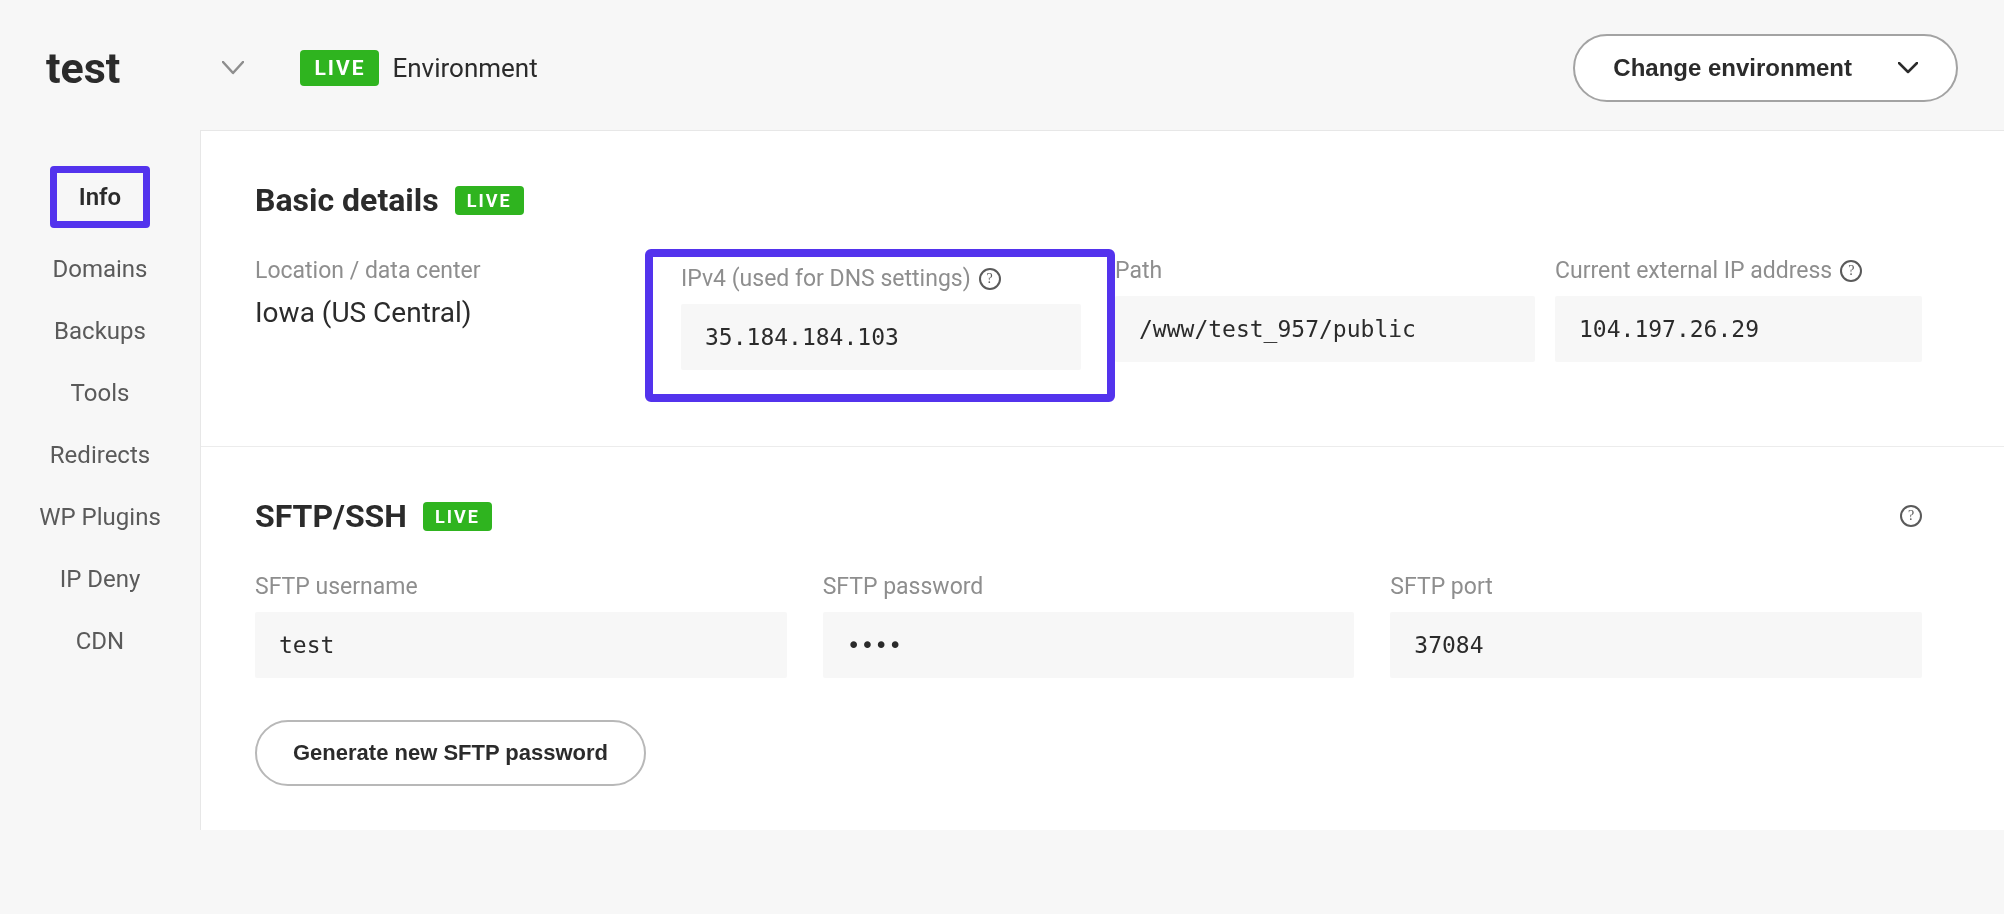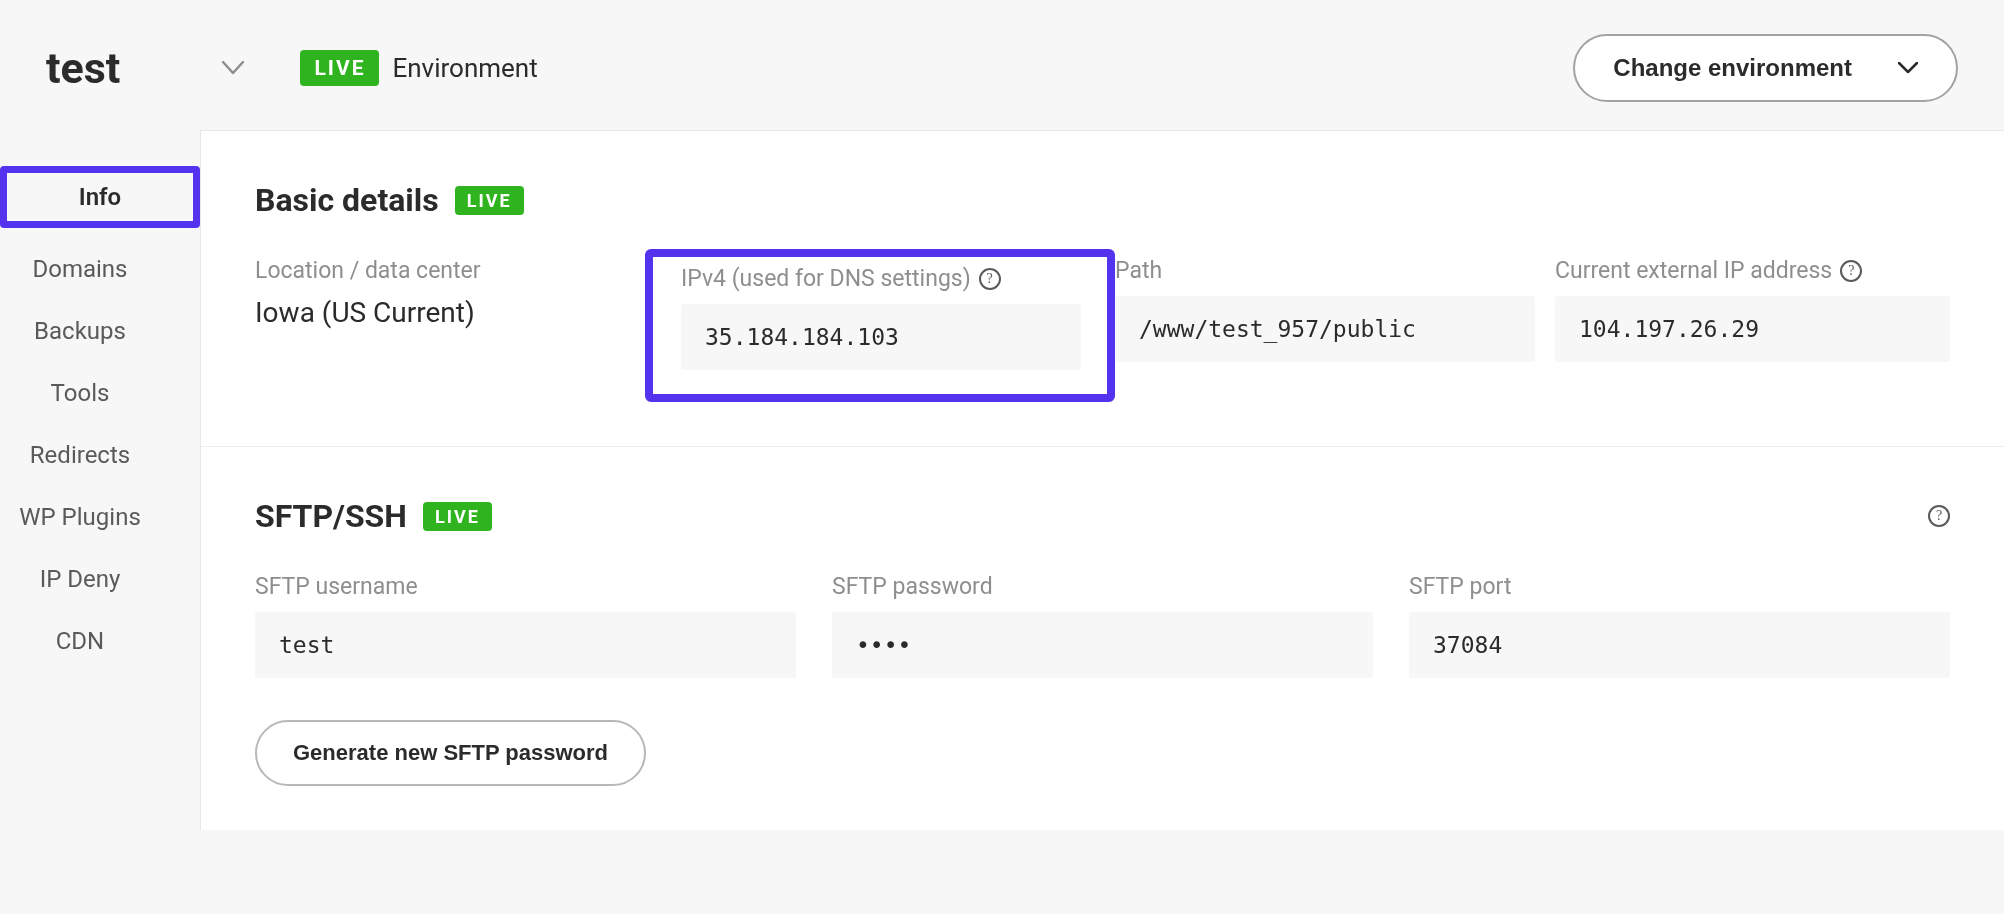--- a/index.html
+++ b/index.html
@@ -59,20 +59,21 @@
     .layout {
       display: flex;
     }
 
     
     .sidebar {
       width: 200px;
       padding-top: 36px;
       display: flex;
       flex-direction: column;
+      align-items: center;
       gap: 4px;
     }
     .sidebar-item {
       width: 160px;
       text-align: center;
       font-size: 24px;
       color: #5a5a5a;
       padding: 15px 0;
       cursor: pointer;
     }
@@ -91,21 +92,21 @@
     .main {
       flex: 1;
       background: #ffffff;
       border-top: 1px solid #e7e7e7;
       border-left: 1px solid #e7e7e7;
       padding: 0;
     }
 
     
     .section {
-      padding: 50px 54px 44px 54px;
+      padding: 50px 82px 44px 54px;
       border-bottom: 1px solid #ececec;
     }
     .section-title-row {
       display: flex;
       align-items: center;
       gap: 16px;
       margin-bottom: 38px;
     }
     .section-title {
       font-size: 32px;
@@ -251,21 +252,21 @@
     <section class="section">
       <div class="section-title-row">
         <span class="section-title">Basic details</span>
         <span class="live-badge">LIVE</span>
       </div>
 
       <div class="details-grid">
 
         <div>
           <div class="detail-label">Location / data center</div>
-          <div class="detail-value-plain">Iowa (US Current)</div>
+          <div class="detail-value-plain">Iowa (US Central)</div>
         </div>
 
         <div class="ipv4-block">
           <div class="detail-label">
             <span>IPv4 (used for DNS settings)</span>
             <span class="help-icon">?</span>
           </div>
           <div class="value-box">35.184.184.103</div>
         </div>
 

